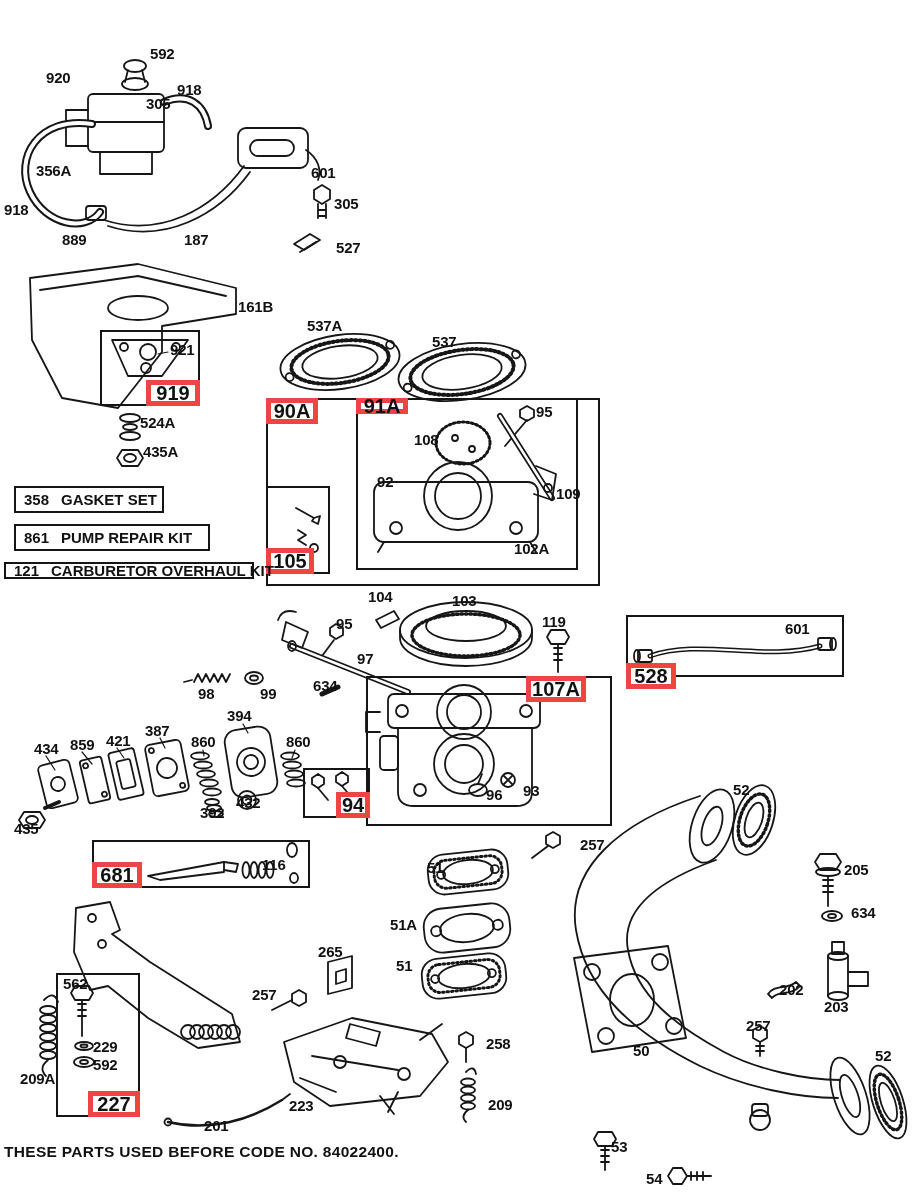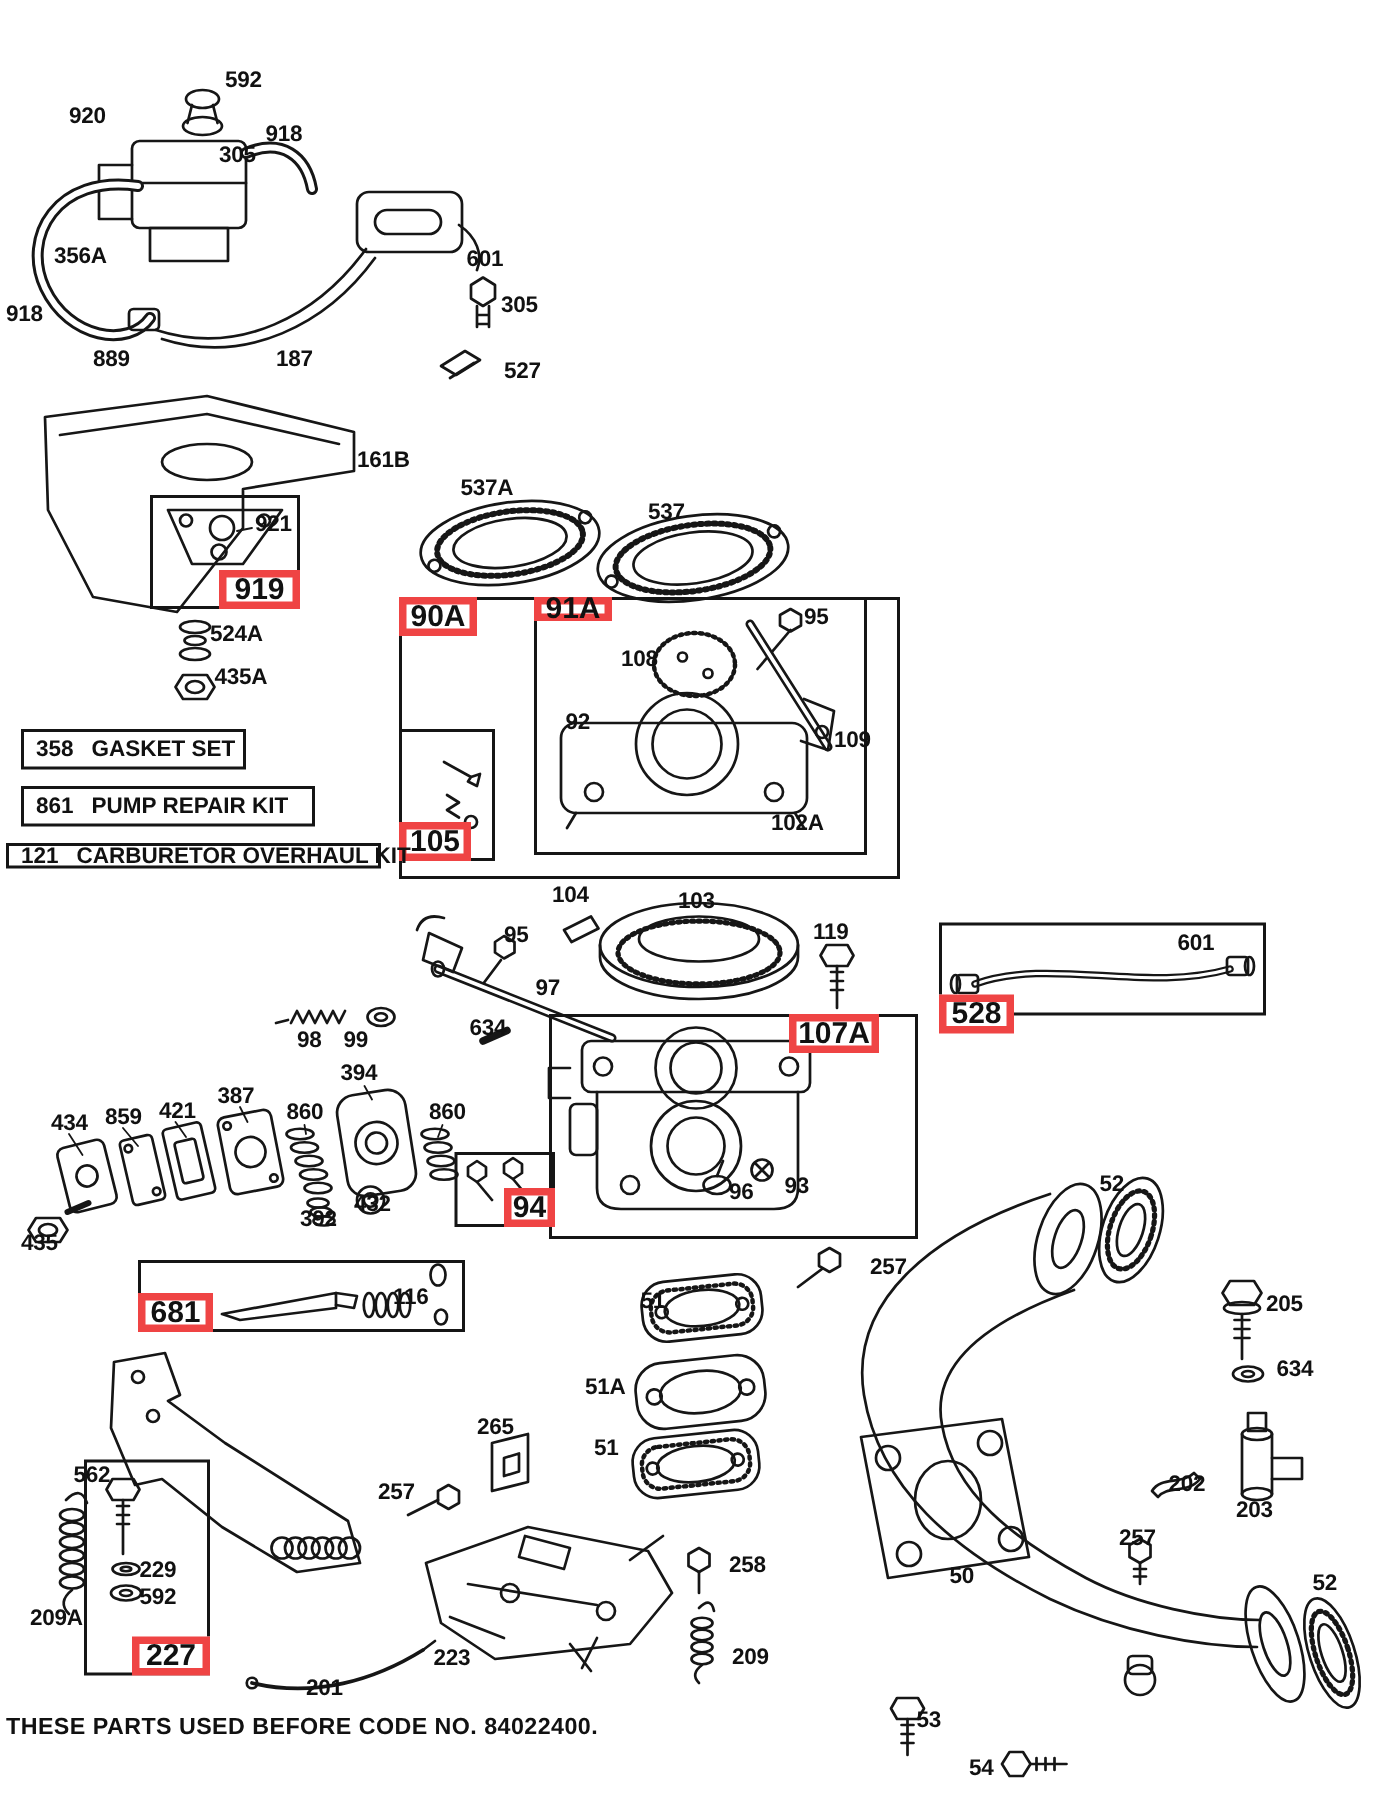--- a/index.html
+++ b/index.html
@@ -458,21 +458,21 @@
     <div class="callout" style="left: 377px; top: 474px;">92</div>
     <div class="callout" style="left: 556px; top: 486px;">109</div>
     <div class="callout" style="left: 514px; top: 541px;">102A</div>
     <div class="callout" style="left: 368px; top: 589px;">104</div>
     <div class="callout" style="left: 452px; top: 593px;">103</div>
     <div class="callout" style="left: 542px; top: 614px;">119</div>
     <div class="callout" style="left: 336px; top: 616px;">95</div>
     <div class="callout" style="left: 357px; top: 651px;">97</div>
     <div class="callout" style="left: 313px; top: 678px;">634</div>
     <div class="callout" style="left: 198px; top: 686px;">98</div>
-    <div class="callout" style="left: 229px; top: 686px;">99</div>
+    <div class="callout" style="left: 260px; top: 686px;">99</div>
     <div class="callout" style="left: 785px; top: 621px;">601</div>
     <div class="callout" style="left: 34px; top: 741px;">434</div>
     <div class="callout" style="left: 70px; top: 737px;">859</div>
     <div class="callout" style="left: 106px; top: 733px;">421</div>
     <div class="callout" style="left: 145px; top: 723px;">387</div>
     <div class="callout" style="left: 191px; top: 734px;">860</div>
     <div class="callout" style="left: 227px; top: 708px;">394</div>
     <div class="callout" style="left: 286px; top: 734px;">860</div>
     <div class="callout" style="left: 200px; top: 805px;">392</div>
     <div class="callout" style="left: 236px; top: 795px;">432</div>
@@ -484,21 +484,21 @@
     <div class="callout" style="left: 427px; top: 860px;">51</div>
     <div class="callout" style="left: 390px; top: 917px;">51A</div>
     <div class="callout" style="left: 396px; top: 958px;">51</div>
     <div class="callout" style="left: 733px; top: 782px;">52</div>
     <div class="callout" style="left: 844px; top: 862px;">205</div>
     <div class="callout" style="left: 851px; top: 905px;">634</div>
     <div class="callout" style="left: 779px; top: 982px;">202</div>
     <div class="callout" style="left: 824px; top: 999px;">203</div>
     <div class="callout" style="left: 318px; top: 944px;">265</div>
     <div class="callout" style="left: 252px; top: 987px;">257</div>
-    <div class="callout" style="left: 49px; top: 976px;">562</div>
+    <div class="callout" style="left: 63px; top: 976px;">562</div>
     <div class="callout" style="left: 93px; top: 1039px;">229</div>
     <div class="callout" style="left: 93px; top: 1057px;">592</div>
     <div class="callout" style="left: 20px; top: 1071px;">209A</div>
     <div class="callout" style="left: 204px; top: 1118px;">201</div>
     <div class="callout" style="left: 289px; top: 1098px;">223</div>
     <div class="callout" style="left: 488px; top: 1097px;">209</div>
     <div class="callout" style="left: 486px; top: 1036px;">258</div>
     <div class="callout" style="left: 633px; top: 1043px;">50</div>
     <div class="callout" style="left: 746px; top: 1018px;">257</div>
     <div class="callout" style="left: 875px; top: 1048px;">52</div>

